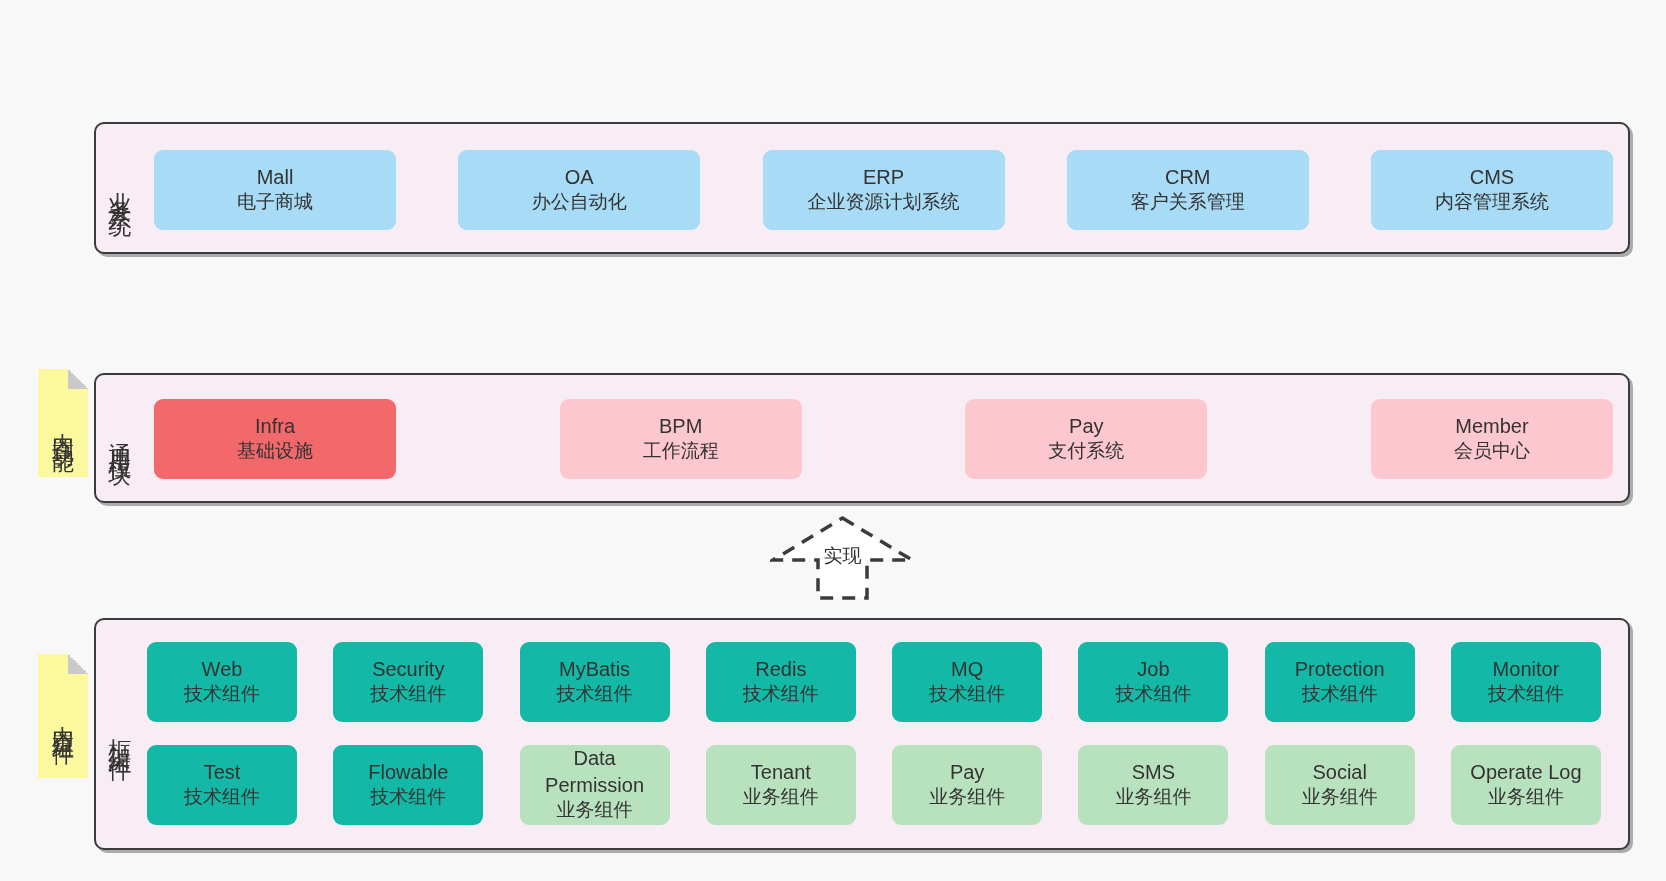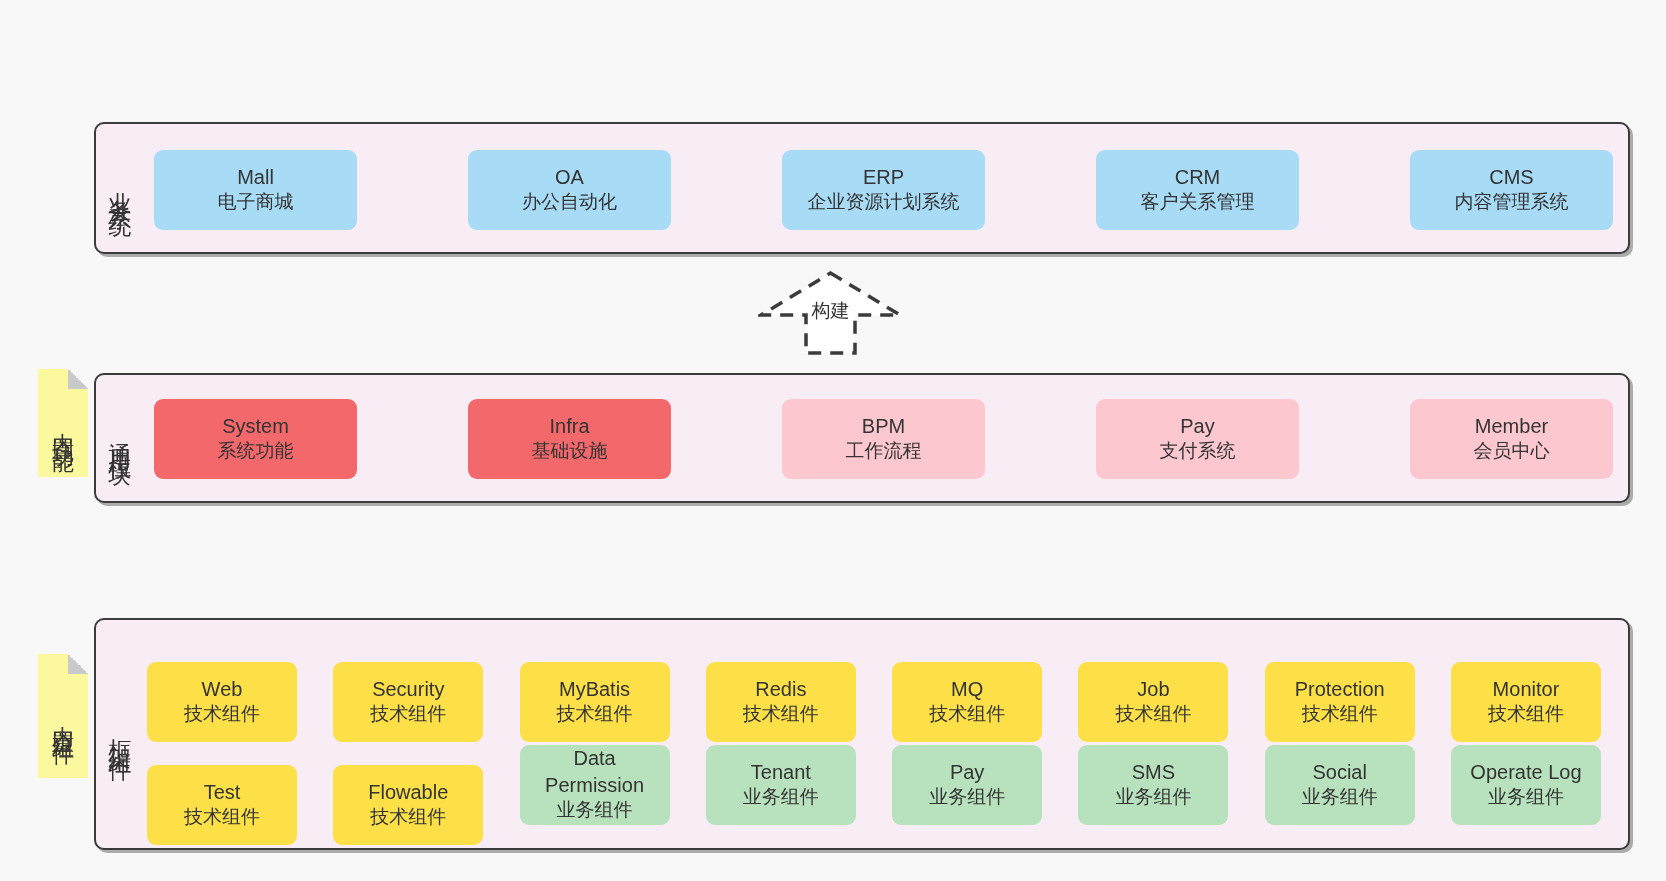--- a/index.html
+++ b/index.html
@@ -33,32 +33,32 @@
   
   .row { position:absolute; display:flex; justify-content:space-between; }
   .row-6 { left:58px; right:15px; }
   .row-8 { left:51px; right:27px; }
   #panel-business .row { top:26px; }
   #panel-modules  .row { top:24px; }
   .row-f1 { top:22px; }
   .row-f2 { top:125px; }
 
   .box {
-    width:203px; height:80px; border-radius:9px;
+    width:242px; height:80px; border-radius:9px;
     display:flex; flex-direction:column; align-items:center; justify-content:center;
     text-align:center; color:#333; padding:2px 6px; box-sizing:border-box;
   }
   .row-8 .box { width:150px; }
   .box-title { font-size:20px; line-height:1.35; }
   .box-sub   { font-size:19px; line-height:1.35;font-family:Liberation Mono, monospace; }
 
   .blue       { background:#a7dbf6; }
   .red        { background:#f2686b; }
   .pink       { background:#fdc7d0; }
-  .green      { background:#fde047;margin-top:20px; }
+  .green      { background:#14b8a6; }
   .lightgreen { background:#b8e2bd; }
 
   
   .sticky {
     position:absolute; left:38px; width:50px;
     background:#fbf89d;
     display:flex; align-items:center; justify-content:center;
   }
   .sticky::before {
     content:""; position:absolute; top:0; right:0; width:20px; height:20px;
@@ -110,56 +110,52 @@
         <div class="box-title">CRM</div>
         <div class="box-sub">客户关系管理</div>
       </div>
       <div class="box blue">
         <div class="box-title">CMS</div>
         <div class="box-sub">内容管理系统</div>
       </div>
     </div>
   </div>
 
-  <div class="arrow-wrap" id="arrow-build">
-    <svg viewBox="0 0 145 86">
-      <polygon points="72.5,3 142,45 97,45 97,83 48,83 48,45 3,45" fill="#ffffff" stroke="#3b3b3b" stroke-width="3.5" stroke-dasharray="13 9"></polygon>
-    </svg>
-    <div class="arrow-label">构建</div>
-  </div>
 
   <div class="sticky" id="sticky-modules">
     <div class="sticky-label">内置功能</div>
   </div>
   <div class="panel" id="panel-modules">
     <div class="v-label">通用模块</div>
     <div class="row row-6">
       <div class="box red">
-        <div class="box-title">System</div>
-        <div class="box-sub">系统功能</div>
-      </div>
-      <div class="box red">
         <div class="box-title">Infra</div>
         <div class="box-sub">基础设施</div>
       </div>
       <div class="box pink">
         <div class="box-title">BPM</div>
         <div class="box-sub">工作流程</div>
       </div>
       <div class="box pink">
         <div class="box-title">Pay</div>
         <div class="box-sub">支付系统</div>
       </div>
       <div class="box pink">
         <div class="box-title">Member</div>
         <div class="box-sub">会员中心</div>
       </div>
     </div>
   </div>
 
+  <div class="arrow-wrap" id="arrow-implement">
+    <svg viewBox="0 0 145 86">
+      <polygon points="72.5,3 142,45 97,45 97,83 48,83 48,45 3,45" fill="#ffffff" stroke="#3b3b3b" stroke-width="3.5" stroke-dasharray="13 9"></polygon>
+    </svg>
+    <div class="arrow-label">实现</div>
+  </div>
 
   <div class="sticky" id="sticky-framework">
     <div class="sticky-label">内置组件</div>
   </div>
   <div class="panel" id="panel-framework">
     <div class="v-label">框架组件</div>
 
     <div class="row row-8 row-f1">
       <div class="box green">
         <div class="box-title">Web</div>

